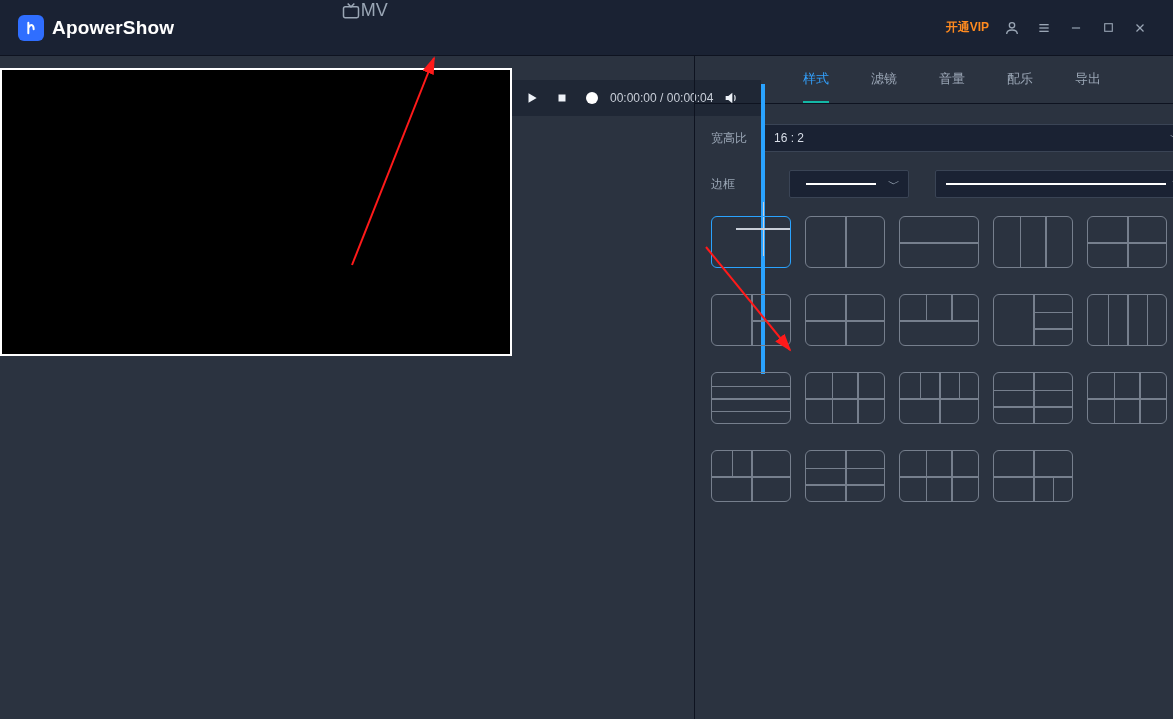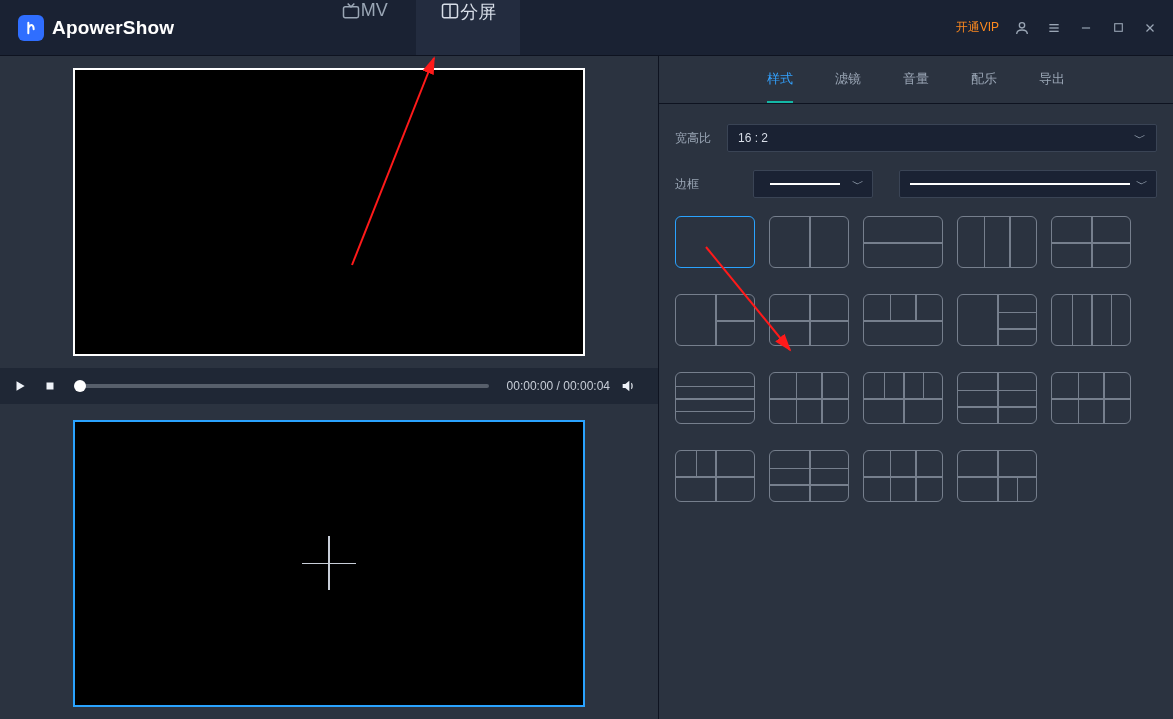--- a/index.html
+++ b/index.html
@@ -7,27 +7,27 @@
 
   
   .header { display:flex; align-items:center; background:#1a2233; height:56px; border-bottom:1px solid #0e1320; }
   .logo { display:flex; align-items:center; padding:0 18px; color:#fff; font-size:19px; font-weight:600; letter-spacing:0.2px; }
   .logo-icon { width:26px; height:26px; border-radius:6px; background:#2f6eff; display:flex; align-items:center; justify-content:center; margin-right:8px; }
   .top-nav { display:flex; margin-left:120px; height:100%; }
   .top-nav-item { width:104px; display:flex; flex-direction:row; align-items:flex-start; justify-content:center; font-size:18px; color:#9aa6b5; cursor:pointer; }
   .top-nav-item.active { background:#232c3f; color:#d8dee8; }
   .top-nav-item .ticon { height:22px; display:flex; align-items:center; justify-content:center; margin-bottom:2px; }
   .header-spacer { flex:1; }
-  .header-right { display:flex; align-items:center; gap:14px; padding-right:14px; }
+  .header-right { display:flex; align-items:center; gap:14px; padding-right:24px;font-weight:bold; }
   .vip { color:#ff8a1f; font-size:12px; cursor:pointer; }
   .hbtn { width:18px; height:18px; display:flex; align-items:center; justify-content:center; color:#9aa6b5; cursor:pointer; }
 
   
   .body { display:flex; height:calc(719px - 56px); }
-  .left { width:694px; padding:12px 0 12px 0; display:flex; flex-direction:column; }
+  .left { width:694px; padding:12px 0 12px 0; display:flex; flex-direction:row; }
   .right { flex:1; border-left:1px solid #0e1320; }
 
   
   .preview-wrap { background:#2b3340; padding:0; }
   .preview-canvas { width:512px; height:288px; background:#000; border:2px solid #fff; margin:0 auto; }
 
   
   .playbar { background:#1f2735; height:36px; display:flex; align-items:center; padding:0 10px; margin-top:12px; }
   .pbtn { width:20px; height:20px; display:flex; align-items:center; justify-content:center; color:#eef2f8; cursor:pointer; margin-right:10px; }
   .slider { flex:1; height:4px; background:#575f6b; border-radius:2px; position:relative; margin:0 10px; }
@@ -86,29 +86,20 @@
 
   <div class="top-nav">
     <div class="top-nav-item">
       <span class="ticon">
         <svg width="20" height="20" viewBox="0 0 24 24" fill="none" stroke="#9aa6b5" stroke-width="1.8">
             <rect x="3" y="7" width="18" height="13" rx="2"></rect>
             <path d="M8 3l4 4 4-4"></path>
           </svg>
       </span>
       <span>MV</span>
-    </div>
-    <div class="top-nav-item active">
-      <span class="ticon">
-        <svg width="20" height="20" viewBox="0 0 24 24" fill="none" stroke="#d8dee8" stroke-width="1.8">
-            <rect x="3" y="4" width="18" height="16" rx="2"></rect>
-            <line x1="12" y1="4" x2="12" y2="20"></line>
-          </svg>
-      </span>
-      <span>分屏</span>
     </div>
   </div>
 
   <div class="header-spacer"></div>
   <div class="header-right">
     <span class="vip">开通VIP</span>
     <span class="hbtn">
         <svg width="16" height="16" viewBox="0 0 24 24" fill="none" stroke="#9aa6b5" stroke-width="2">
           <circle cx="12" cy="8" r="4"></circle>
           <path d="M4 21c0-4 4-6 8-6s8 2 8 6"></path>

